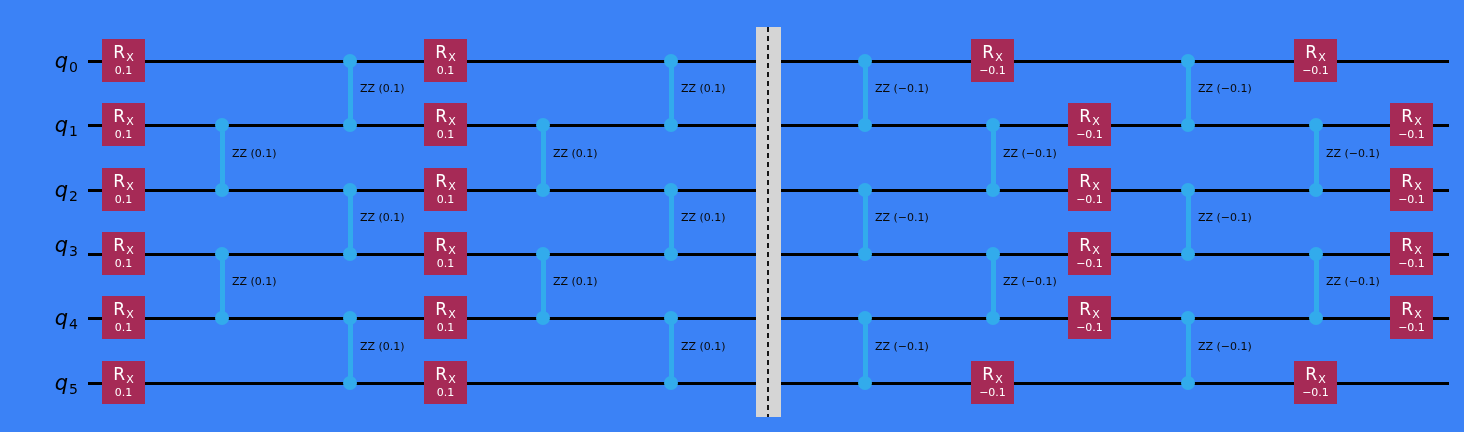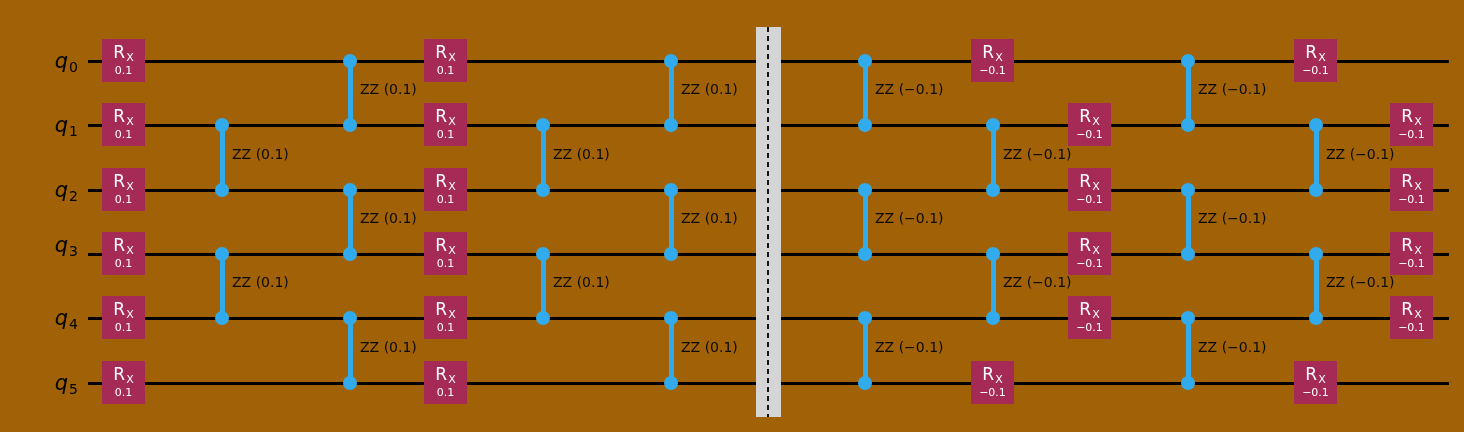--- a/index.html
+++ b/index.html
@@ -8,28 +8,28 @@
   .wire{position:absolute;height:3px;}
   .qlabel{position:absolute;text-align:right;color:#000;font-size:21px;font-style:italic;}
   .qlabel .qsub{font-style:normal;font-size:14px;position:relative;top:4px;margin-left:1px;}
   .gate{position:absolute;width:43px;height:43px;color:#fff;display:flex;flex-direction:column;
         align-items:center;justify-content:center;text-align:center;}
   .gate-top{font-size:17px;line-height:17px;}
   .gate-sub{font-size:11px;position:relative;top:3px;margin-left:1px;}
   .gate-param{font-size:11px;line-height:12px;margin-top:2px;}
   .zz-line{position:absolute;width:5px;border-radius:2px;}
   .zz-dot{position:absolute;width:14px;height:14px;border-radius:50%;}
-  .zz-label{position:absolute;font-size:14px;color:#0a0a0a;white-space:nowrap;line-height:14px;}
+  .zz-label{position:absolute;font-size:11px;color:#0a0a0a;white-space:nowrap;line-height:14px;}
   .barrier-band{position:absolute;}
   .barrier-line{position:absolute;width:2px;}
 </style>
 </head>
 <body>
 
-<div class="canvas" style="background: #a16207;">
+<div class="canvas" style="background: #3b82f6;">
     <div class="wire" style="left: 88px; top: 60px; width: 1361px; height: 3px; background: rgb(0, 0, 0);"></div>
     <div class="qlabel" style="left: 30px; top: 46px; width: 48px; height: 30px; line-height: 30px;"><span class="qbase">q</span><span class="qsub">0</span></div>
     <div class="wire" style="left: 88px; top: 124px; width: 1361px; height: 3px; background: rgb(0, 0, 0);"></div>
     <div class="qlabel" style="left: 30px; top: 110px; width: 48px; height: 30px; line-height: 30px;"><span class="qbase">q</span><span class="qsub">1</span></div>
     <div class="wire" style="left: 88px; top: 189px; width: 1361px; height: 3px; background: rgb(0, 0, 0);"></div>
     <div class="qlabel" style="left: 30px; top: 175px; width: 48px; height: 30px; line-height: 30px;"><span class="qbase">q</span><span class="qsub">2</span></div>
     <div class="wire" style="left: 88px; top: 253px; width: 1361px; height: 3px; background: rgb(0, 0, 0);"></div>
     <div class="qlabel" style="left: 30px; top: 230px; width: 48px; height: 30px; line-height: 30px;"><span class="qbase">q</span><span class="qsub">3</span></div>
     <div class="wire" style="left: 88px; top: 317px; width: 1361px; height: 3px; background: rgb(0, 0, 0);"></div>
     <div class="qlabel" style="left: 30px; top: 303px; width: 48px; height: 30px; line-height: 30px;"><span class="qbase">q</span><span class="qsub">4</span></div>

